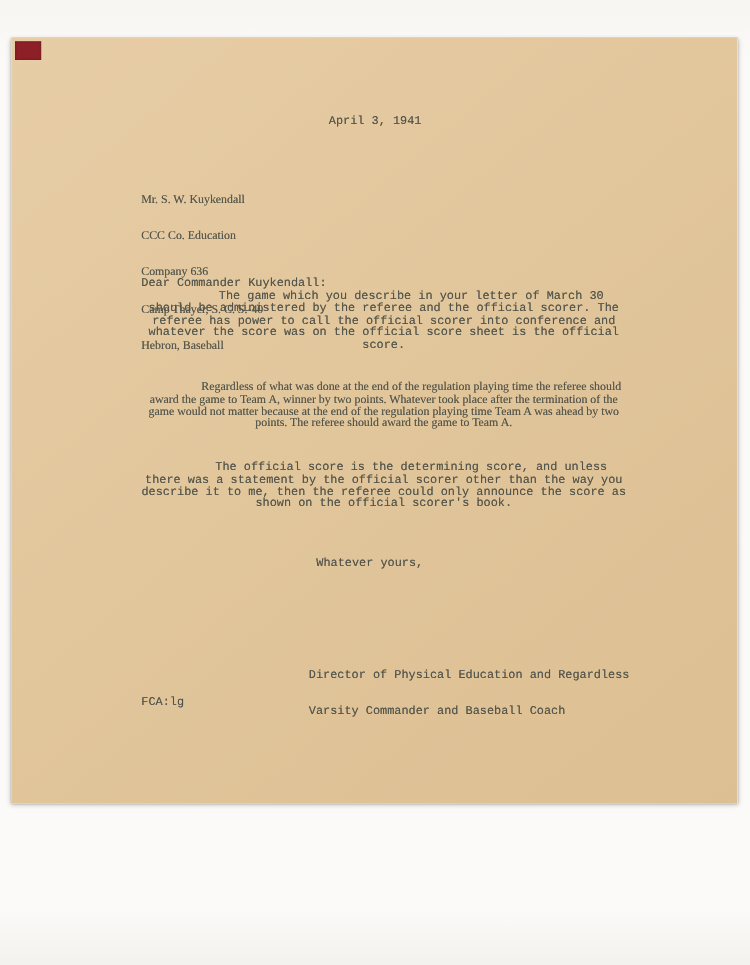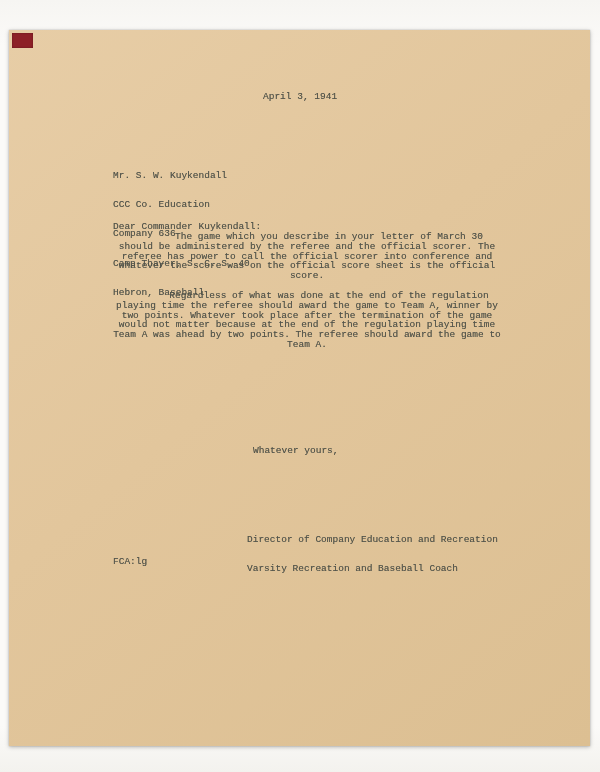--- a/index.html
+++ b/index.html
@@ -7,21 +7,21 @@
     width:600px; height:772px; position:relative;
     background:#fbfaf7;
     font-family:"Liberation Mono","DejaVu Sans Mono",monospace;
     overflow:hidden;
   }
   .scan-bg {
     position:absolute; inset:0;
     background:linear-gradient(180deg,#f6f5f2 0%, #fbfaf8 6%, #fbfaf8 94%, #f3f2ee 100%);
   }
   .paper {
-    position:absolute; left:9px; top:30px; width:581px; height:716px;
+    position:absolute; left:9px; top:30px; width:581px; height:613px;
     background:linear-gradient(140deg,#e7cda6 0%, #e2c69c 45%, #dcbf92 100%);
     box-shadow:0 1px 4px rgba(0,0,0,0.28), 0 0 1px rgba(0,0,0,0.25);
   }
   .red-tab {
     position:absolute; left:3px; top:3px; width:21px; height:15px;
     background:#8d2027;
     box-shadow:inset 0 0 2px rgba(0,0,0,0.35);
   }
   .txt {
     position:absolute;
@@ -43,37 +43,38 @@
 <body>
 
 <div class="scan-bg"></div>
 
 <div class="paper">
 
   <div class="red-tab"></div>
 
   <div class="txt" style="left:254px; top:62px;">April 3, 1941</div>
 
-  <div class="txt" style="left:104px; top:121px;">
+  <div class="txt" style="left:104px; top:106px;font-family:Liberation Serif, serif;">
     <div class="addr-line">Mr. S. W. Kuykendall</div>
     <div class="addr-line">CCC Co. Education</div>
     <div class="addr-line">Company 636</div>
     <div class="addr-line">Camp Thayer, S. C. S.-40</div>
     <div class="addr-line">Hebron, Baseball</div>
   </div>
 
   <div class="txt" style="left:104px; top:192px;">Dear Commander Kuykendall:</div>
 
   <div class="txt para" style="left:104px; top:202px;">The game which you describe in your letter of March 30 should be administered by the referee and the official scorer.  The referee has power to call the official scorer into conference  and whatever the score was on the official score sheet is the official score.</div>
 
-  <div class="txt para" style="left:104px; top:261px;">Regardless of what was done at the end of the regulation playing time the referee should award the game to Team A, winner by two points.  Whatever took place after the termination of the game would not matter because at the end of the regulation playing time Team A was ahead by two points.  The referee should award the game to Team A.</div>
+  <div class="txt para" style="left:104px; top:276px;font-family:Liberation Serif, serif;">Regardless of what was done at the end of the regulation playing time the referee should award the game to Team A, winner by two points.  Whatever took place after the termination of the game would not matter because at the end of the regulation playing time Team A was ahead by two points.  The referee should award the game to Team A.</div>
 
+  <div class="txt para" style="left:104px; top:339px;">The official score is the determining score, and unless there was a statement by the official scorer other than the way you describe it to me, then the referee could only announce the score as shown on the official scorer's book.</div>
 
   <div class="txt" style="left:244px; top:416px;">Whatever yours,</div>
 
   <div class="txt" style="left:238px; top:485px;">
-    <div>Director of Company Education and Recreation</div>
-    <div>Varsity Recreation and Baseball Coach</div>
+    <div>Director of Physical Education and Regardless</div>
+    <div>Varsity Commander and Baseball Coach</div>
   </div>
 
   <div class="txt" style="left:104px; top:527px;">FCA:lg</div>
 
 </div>
 
 </body></html>

